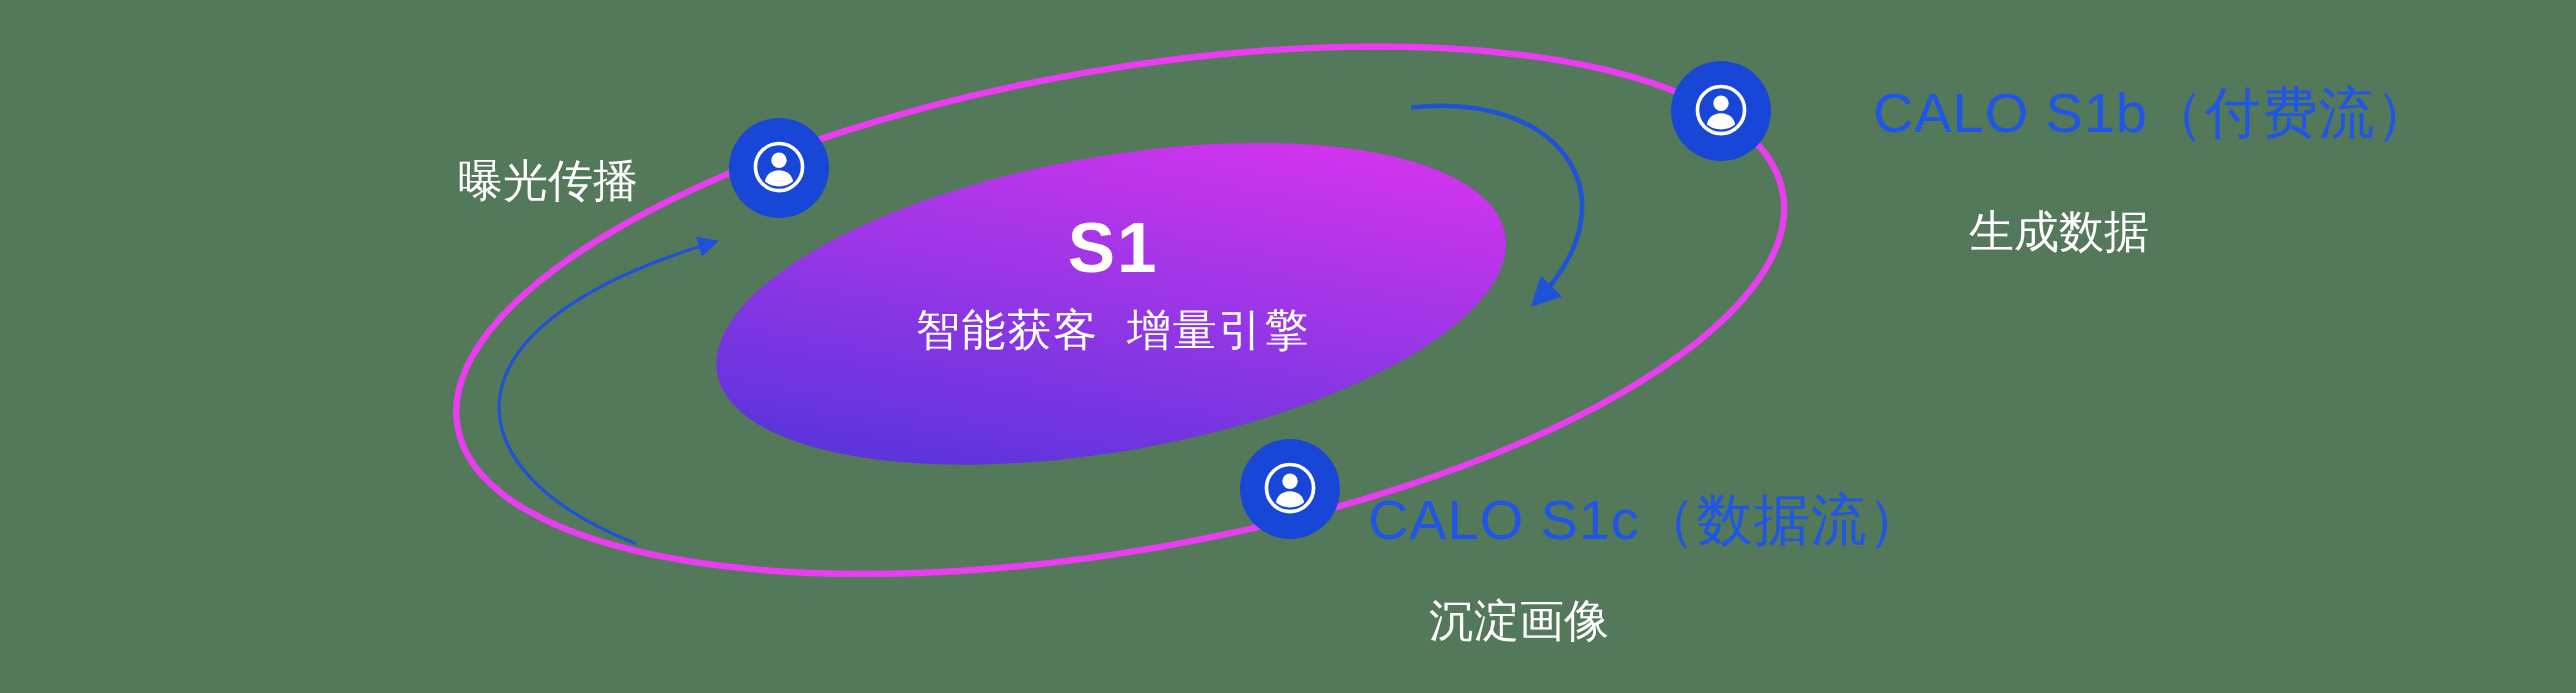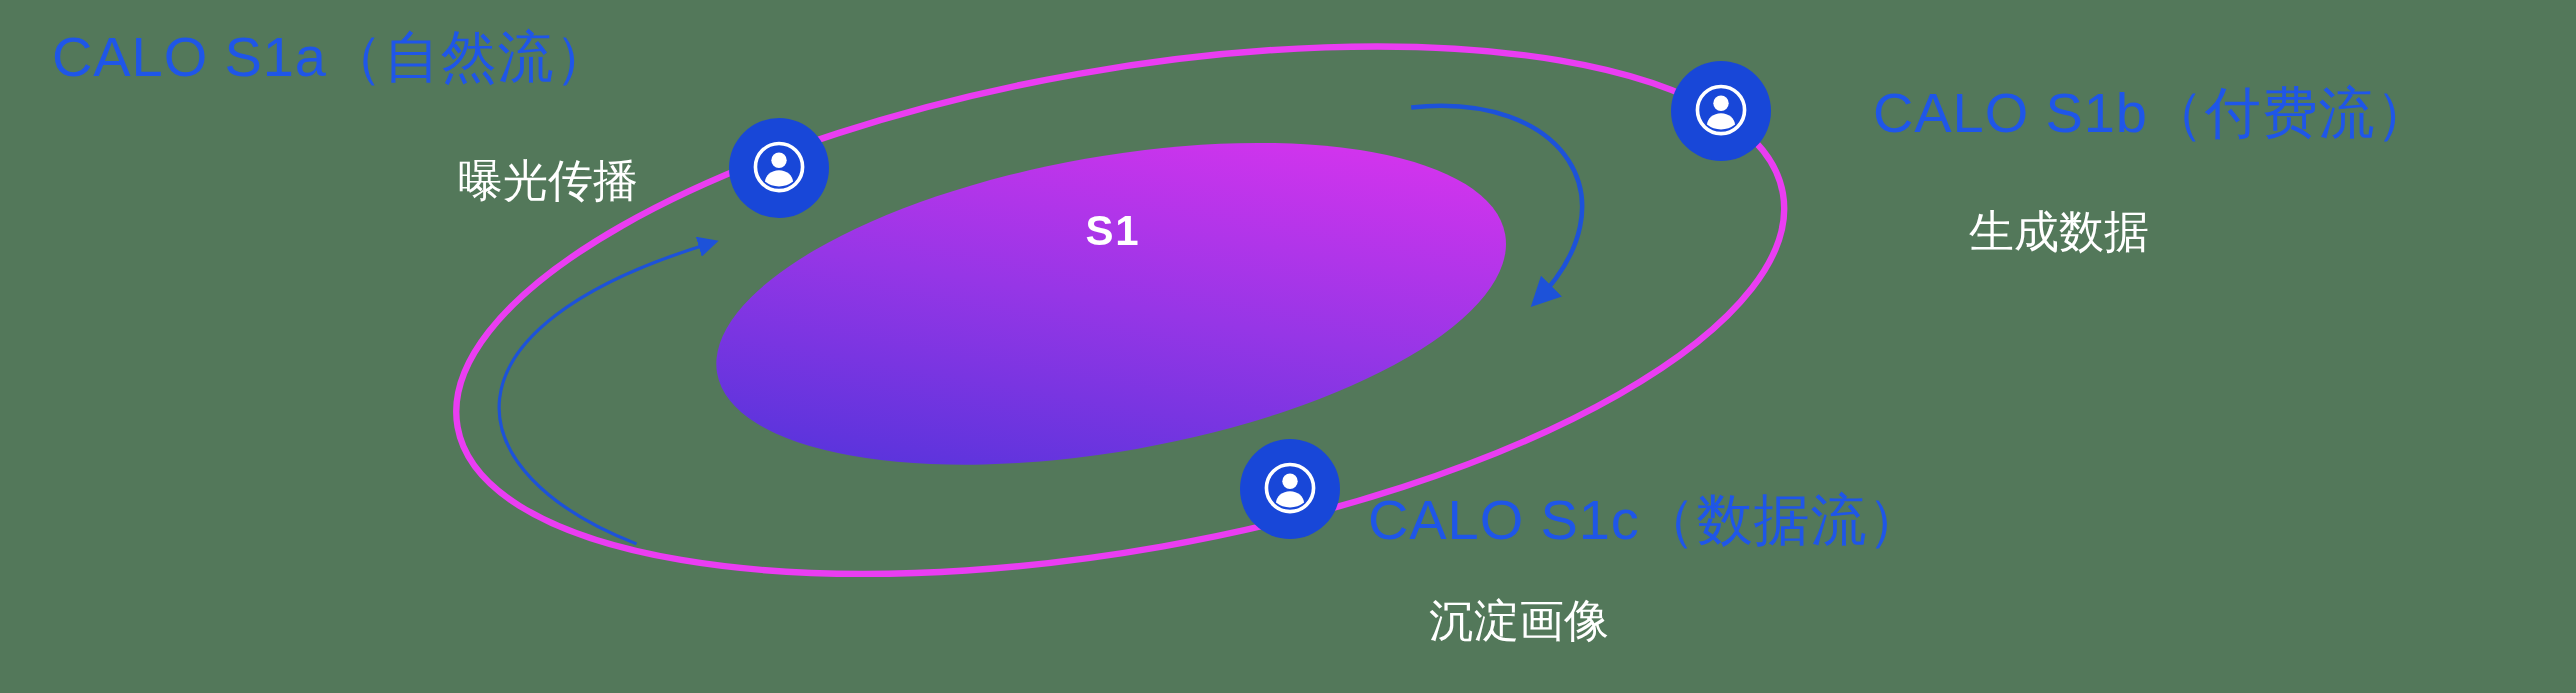--- a/index.html
+++ b/index.html
@@ -50,21 +50,21 @@
   }
   .center-text {
     position: absolute;
     left: 1113px;
     top: 207px;
     transform: translateX(-50%);
     text-align: center;
     color: #ffffff;
   }
   .center-title {
-    font-size: 42px;
+    font-size: 71px;
     font-weight: 600;
     letter-spacing: 1.8px;
   }
   .center-sub {
     margin-top: 12.7px;
     font-size: 44px;
     font-weight: 400;
     white-space: pre;
     letter-spacing: 1.8px;
   }
@@ -100,20 +100,21 @@
 
     <ellipse cx="1222" cy="334" rx="440" ry="162" fill="url(#coreGrad)" transform="rotate(-10 1222 334)"></ellipse>
 
     <path d="M 700 598 C 500 520 470 360 786 266" fill="none" stroke="#1d52d9" stroke-width="3.5" marker-end="url(#arrowHead)"></path>
 
     <path d="M 1552 118 C 1720 100 1800 220 1688 333" fill="none" stroke="#1d52d9" stroke-width="5" marker-end="url(#arrowHead)"></path>
   </svg>
 
   <div class="center-text">
     <div class="center-title">S1</div>
+    <div class="center-sub">智能获客  增量引擎</div>
   </div>
 
   <div class="node" id="node-s1a">
     <span>
       <svg viewBox="0 0 64 64" width="58" height="58">
         <circle cx="32" cy="32" r="26" fill="none" stroke="#ffffff" stroke-width="4"></circle>
         <circle cx="32" cy="24.5" r="8.5" fill="#ffffff"></circle>
         <path d="M32 35.5c-8.5 0-15 5.5-15.5 12.5a25 25 0 0 0 31 0C47 41 40.5 35.5 32 35.5z" fill="#ffffff"></path>
       </svg>
     </span>
@@ -132,21 +133,20 @@
   <div class="node" id="node-s1c">
     <span>
       <svg viewBox="0 0 64 64" width="58" height="58">
         <circle cx="32" cy="32" r="26" fill="none" stroke="#ffffff" stroke-width="4"></circle>
         <circle cx="32" cy="24.5" r="8.5" fill="#ffffff"></circle>
         <path d="M32 35.5c-8.5 0-15 5.5-15.5 12.5a25 25 0 0 0 31 0C47 41 40.5 35.5 32 35.5z" fill="#ffffff"></path>
       </svg>
     </span>
   </div>
 
-  <div class="label-blue" id="lbl-s1a">CALO S1a（自然流）</div>
   <div class="label-white" id="sub-s1a">曝光传播</div>
 
   <div class="label-blue" id="lbl-s1b">CALO S1b（付费流）</div>
   <div class="label-white" id="sub-s1b">生成数据</div>
 
   <div class="label-blue" id="lbl-s1c">CALO S1c（数据流）</div>
   <div class="label-white" id="sub-s1c">沉淀画像</div>
 
 </div>
 

